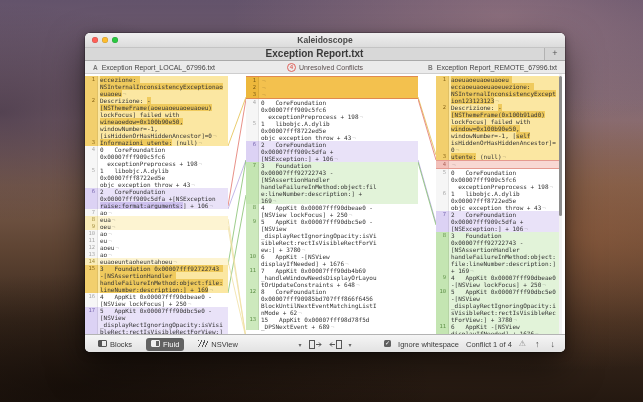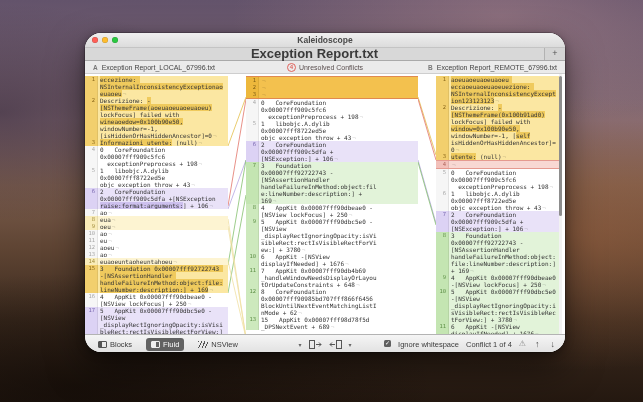--- a/index.html
+++ b/index.html
@@ -8,33 +8,33 @@
     font-family:"Liberation Sans", sans-serif;
     background:
       radial-gradient(70% 45% at 78% 4%, rgba(196,148,150,.38), rgba(0,0,0,0) 60%),
       radial-gradient(90% 55% at 88% 58%, rgba(158,99,63,.55), rgba(0,0,0,0) 62%),
       radial-gradient(60% 45% at 0% 28%, rgba(44,34,54,.55), rgba(0,0,0,0) 60%),
       radial-gradient(80% 40% at 12% 96%, rgba(12,7,4,.6), rgba(0,0,0,0) 70%),
       linear-gradient(180deg,#63536b 0%,#756070 16%,#876c74 30%,#7b5d4d 46%,#5e4433 62%,#3a291d 80%,#241810 100%);
   }
   .window{
     position:absolute;left:85px;top:33px;width:480px;height:319px;
-    border-radius:16px;overflow:hidden;background:#fff;
+    border-radius:5px;overflow:hidden;background:#fff;
     box-shadow:0 0 0 .5px rgba(0,0,0,.4), 0 16px 36px rgba(0,0,0,.5), 0 2px 8px rgba(0,0,0,.35);
   }
   
   .titlebar{height:14px;background:linear-gradient(#efefef,#dcdcdc);position:relative;
     border-bottom:1px solid #c4c4c4;display:flex;align-items:center;}
   .lights{display:flex;gap:4px;margin-left:7px;}
   .light{width:6px;height:6px;border-radius:50%;box-shadow:inset 0 0 0 .5px rgba(0,0,0,.2);}
   .l-red{background:#ff5f57}.l-yellow{background:#febc2e}.l-green{background:#2ac840}
   .win-title{position:absolute;left:0;right:0;text-align:center;font-size:8.5px;color:#4a4a4a;font-weight:bold;}
   
   .tabbar{height:12px;background:#d2d2d2;border-bottom:1px solid #aaa;display:flex;}
-  .tab{flex:1;text-align:center;font-size:13px;font-weight:bold;color:#3a3a3a;line-height:12px;background:#d8d8d8;}
+  .tab{flex:1;text-align:center;font-size:10px;font-weight:bold;color:#3a3a3a;line-height:12px;background:#d8d8d8;}
   .newtab{width:20px;border-left:1px solid #b2b2b2;text-align:center;font-size:9px;line-height:11px;color:#555;background:#d4d4d4;}
   
   .fileheader{height:12px;background:#ebebeb;border-bottom:1px solid #cecece;display:flex;align-items:center;
     font-size:7px;color:#444;position:relative;}
   .fh-left{margin-left:8px;display:flex;align-items:center;gap:4px;}
   .fh-right{position:absolute;right:8px;display:flex;align-items:center;gap:4px;}
   .fh-center{position:absolute;left:0;right:0;display:flex;justify-content:center;align-items:center;gap:3px;}
   .ab-badge{color:#777;font-size:6.5px;font-weight:bold;}
   .conflict-badge{width:7px;height:7px;border:1px solid #e0635c;border-radius:50%;color:#e0635c;
     font-size:6px;line-height:7px;text-align:center;font-weight:bold;}
@@ -65,21 +65,21 @@
   .g-y{background:#f2cf6d;color:#8a681a}.g-ly{background:#f9ecb9;color:#a08b3a}
   .g-p{background:#dcd2f4;color:#7a68b0}.g-g{background:#c4e5b2;color:#5d8f46}
   .g-wg{background:#cde9bd;color:#5d8f46}.g-c{background:#edb83c;color:#7d5d14}
   .g-r{background:#f2c0ba;color:#b0645c}.g-w{background:#f6f6f6;color:#a8a8a8}
   .hy{background:#efca5d}.hp{background:#cdc0ee}
   .nl{color:rgba(0,0,0,.18);padding-left:1px;}
   
   .footer{height:20px;background:linear-gradient(#f5f5f5,#e0e0e0);border-top:1px solid #b3b3b3;
     display:flex;align-items:center;position:relative;font-size:7.5px;color:#3c3c3c;box-sizing:border-box;}
   .seg-group{display:flex;align-items:center;gap:9px;margin-left:8px;}
-  .seg-btn{display:flex;align-items:center;gap:3px;padding:2px 5px;border-radius:3px;}
+  .seg-btn{display:flex;align-items:flex-start;gap:3px;padding:2px 5px;border-radius:3px;}
   .seg-btn.selected{background:#626262;color:#fff;}
   .ic-blocks{width:9px;height:7px;border:1px solid #555;border-radius:1px;box-sizing:border-box;
     background:linear-gradient(90deg,#555 50%,transparent 50%);}
   .selected .ic-fluid{width:9px;height:7px;border:1px solid #eee;border-radius:1px;box-sizing:border-box;
     background:linear-gradient(90deg,#eee 50%,transparent 50%);}
   .ic-unified{width:10px;height:7px;background:repeating-linear-gradient(115deg,#555 0 1px,transparent 1px 3px);}
   .merge-group{position:absolute;left:0;right:0;display:flex;justify-content:center;align-items:center;gap:7px;}
   .mini-btn{color:#555;display:flex;align-items:center;}
   .chev{font-size:6px;color:#666;}
   .right-group{position:absolute;right:8px;display:flex;gap:7px;}

